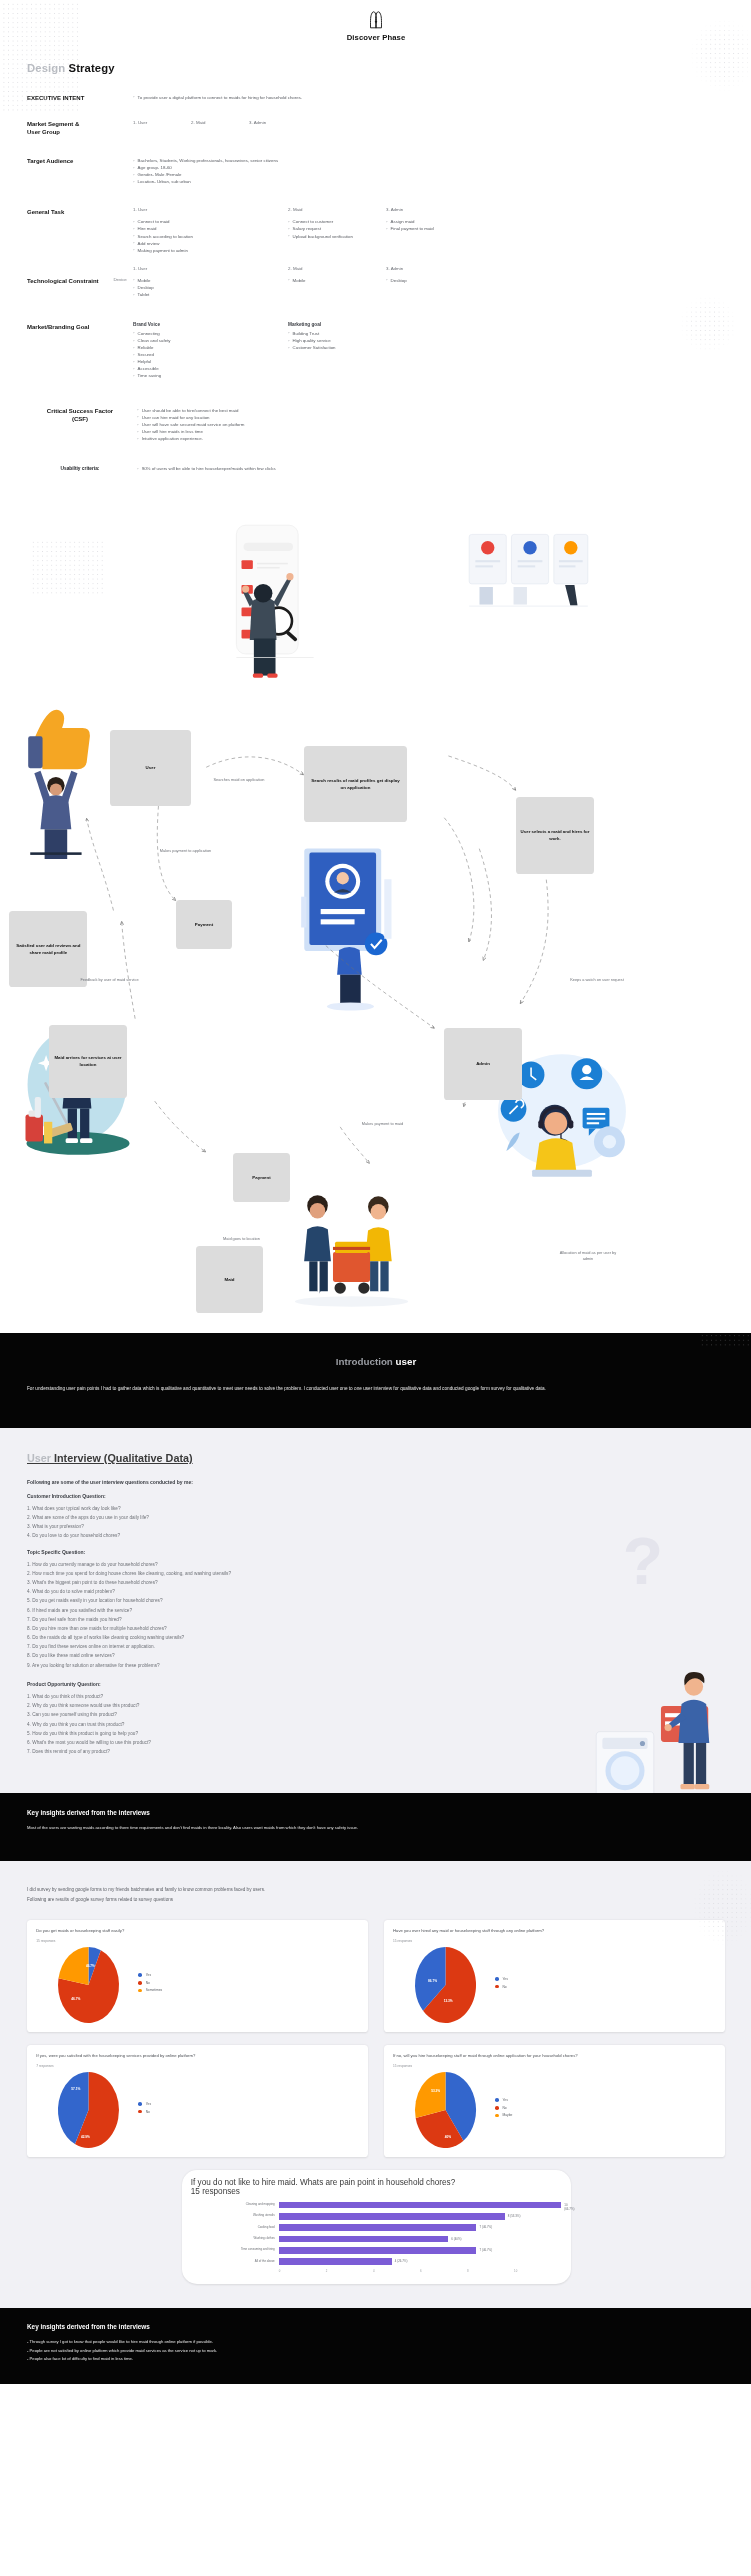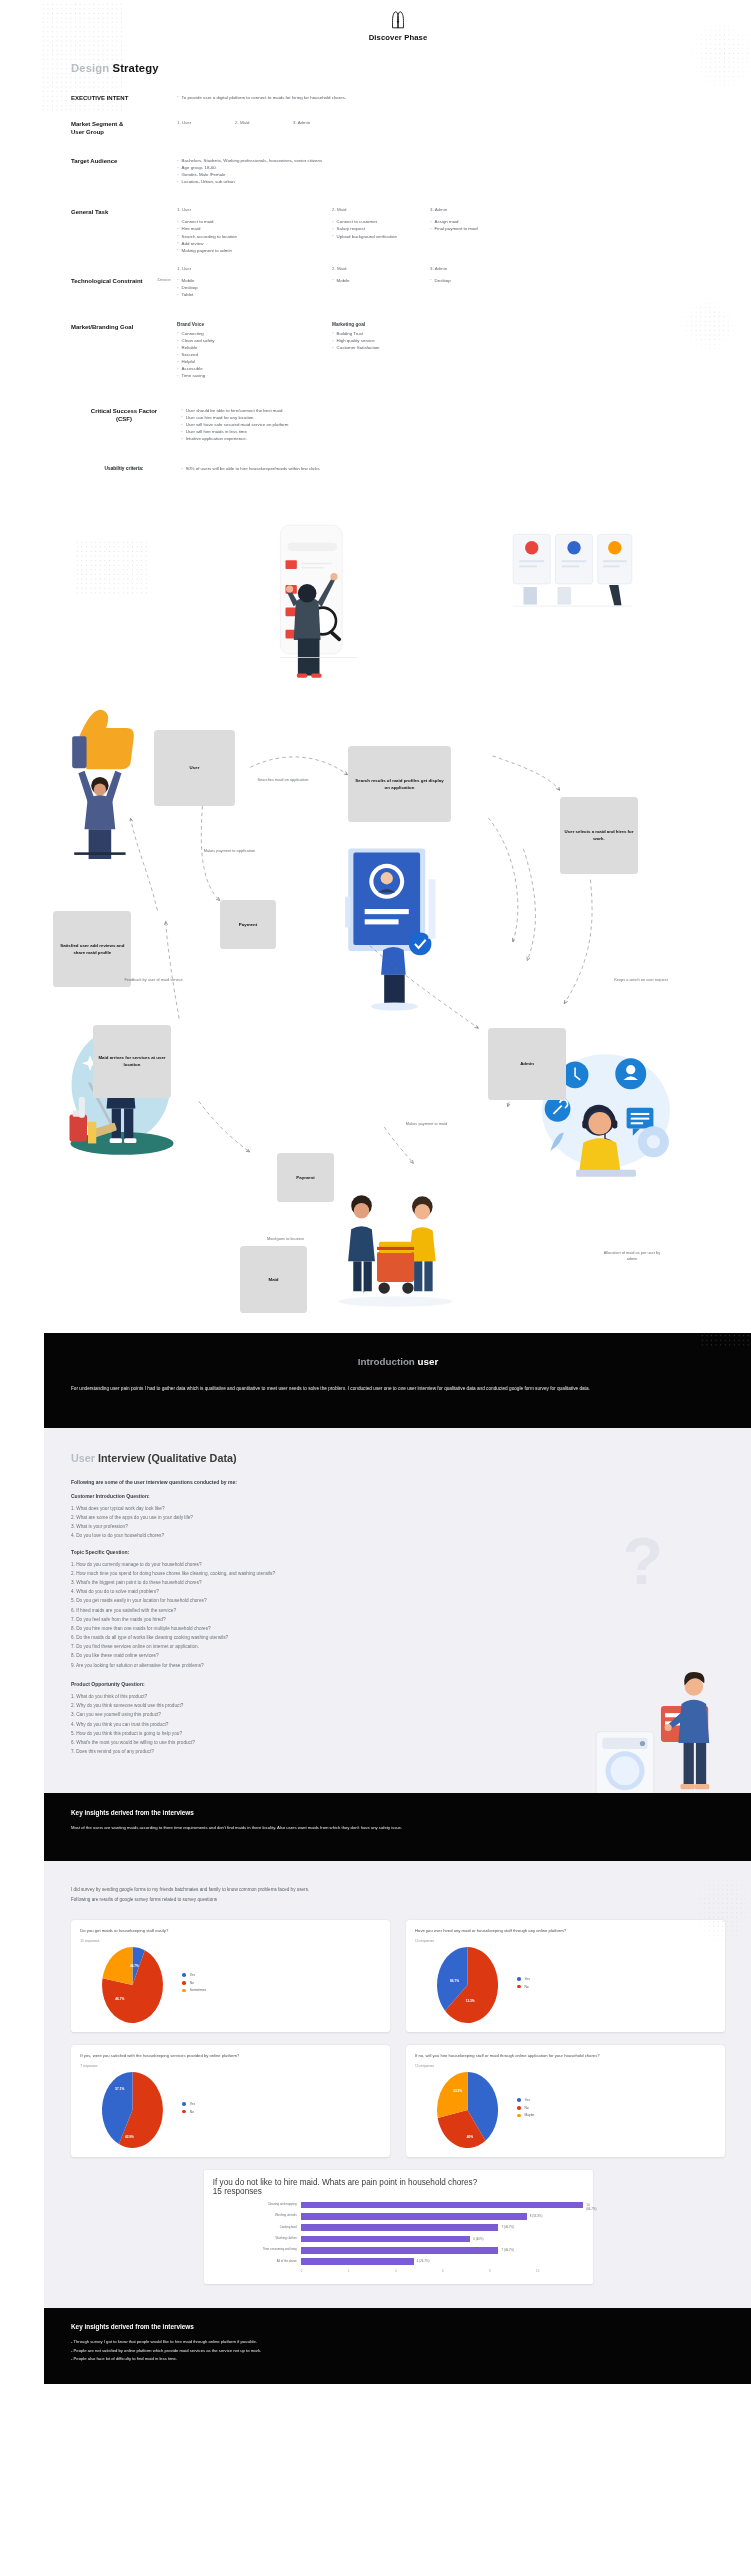--- a/index.html
+++ b/index.html
@@ -3,21 +3,21 @@
 <meta charset="utf-8">
 <style>
   * { box-sizing: border-box; margin: 0; padding: 0; }
   body {
     width: 752px;
     background: #ffffff;
     font-family: "Liberation Sans", sans-serif;
     color: #3a3a3a;
     -webkit-font-smoothing: antialiased;
   }
-  .page { width: 752px; position: relative; overflow: hidden; padding-left: 44px; }
+  .page { width: 752px; position: relative; overflow: hidden; }
 
   
   .dots {
     position: absolute;
     background-image: radial-gradient(#d9d9de 0.6px, transparent 0.6px);
     background-size: 4.6px 4.6px;
     pointer-events: none;
     opacity: .85;
   }
   .dots.fade-r { -webkit-mask-image: radial-gradient(ellipse at center, #000 35%, transparent 72%);
@@ -66,21 +66,21 @@
   .ill { position:absolute; }
 
   
   .dark-band { background:#050505; color:#fff; padding: 23px 27px 27px; position:relative; overflow:hidden; }
   .dark-band h2 { text-align:center; font-size: 9.8px; font-weight:700; margin-bottom: 17.5px; }
   .dark-band h2 .muted { color:#9a9da3; }
   .dark-band p { font-size: 4.7px; line-height: 2.25; color:#ececec; max-width: 562px; }
 
   
   .light-band { background:#f1f1f5; padding: 24px 27px 21.6px; position:relative; overflow:hidden; }
-  .qtitle { font-size: 10.8px; font-weight:700; margin-bottom: 15.5px; }
+  .qtitle { font-size: 10.8px; font-weight:700; margin-bottom: 15.5px; text-decoration: underline; }
   .qtitle .muted { color:#b9bcc2; }
   .lead { font-size: 5px; font-weight:700; color:#3a3d43; margin-bottom: 7.2px; }
   .grouphead { font-size: 5px; font-weight:700; color:#3a3d43; margin: 8.2px 0 5.2px; }
   .qlist { list-style:none; }
   .qlist li { font-size: 4.7px; color:#6e7177; line-height: 1.95; }
 
   
   .insight { background:#050505; color:#fff; padding: 13.4px 27px 15.5px; position:relative; overflow:hidden; }
   .insight h3 { font-size: 6.4px; font-weight:700; margin-bottom: 8.2px; }
   .insight p, .insight li { font-size: 4.2px; line-height: 2.0; color:#eaeaea; }
@@ -95,21 +95,21 @@
   .pie-row { display:flex; align-items:center; margin-top: 4.1px; }
   .pie { width: 61px; height: 76px; margin-left: 21.6px; position:relative; }
   .pie svg { width:61px; height:76px; overflow:visible; }
   .pie .plab { position:absolute; font-size:3.2px; color:#fff; font-weight:600; }
   .legend { margin-left: 19.6px; }
   .legend .li { display:flex; align-items:center; margin-bottom: 3.6px; }
   .legend .dot { width:3.6px; height:3.6px; border-radius:50%; margin-right:3.6px; }
   .legend .lt { font-size:3.3px; color:#5d6066; }
 
   
-  .bar-card { background:#fff; border-radius:2px; box-shadow:0 0.5px 2.1px rgba(0,0,0,.10);
+  .bar-card { background:#fff; border-radius:15px; box-shadow:0 0.5px 2.1px rgba(0,0,0,.10);
               padding: 7.2px 9.3px 10.3px; margin: 13.4px auto 0; width: 389px; }
   .bars { margin-top: 6.2px; }
   .barrow { display:flex; align-items:center; margin-bottom: 4.6px; }
   .barcat { width: 88px; flex:0 0 88px; font-size:2.9px; color:#6d7076; text-align:right; padding-right:4.1px; line-height:1.3; }
   .bartrack { flex:1 1 auto; position:relative; height: 6.7px; }
   .barfill { height:6.7px; background:#7b5cd6; }
   .barval { position:absolute; top:1px; font-size:2.9px; color:#6d7076; }
   .axis { display:flex; margin-left:88px; margin-top:1.5px; }
   .axis span { font-size:2.8px; color:#9a9da2; flex:1 1 0; }
 </style>

